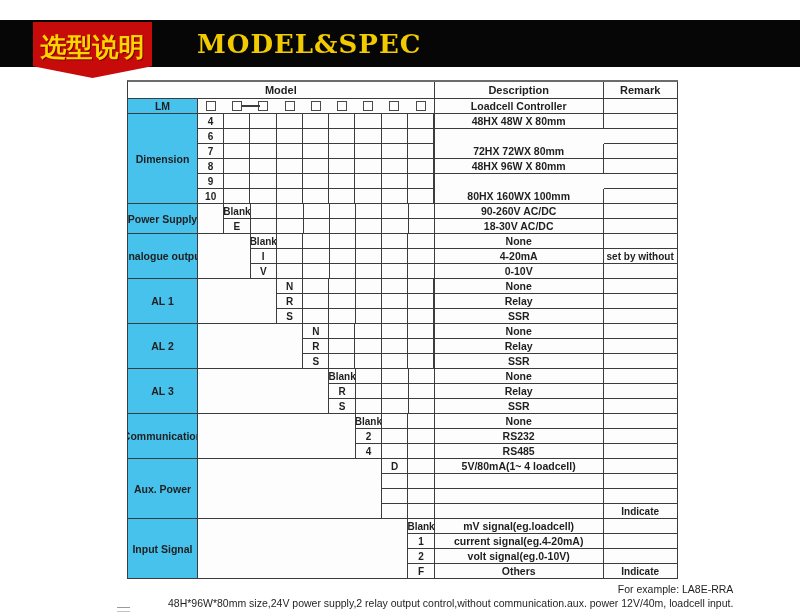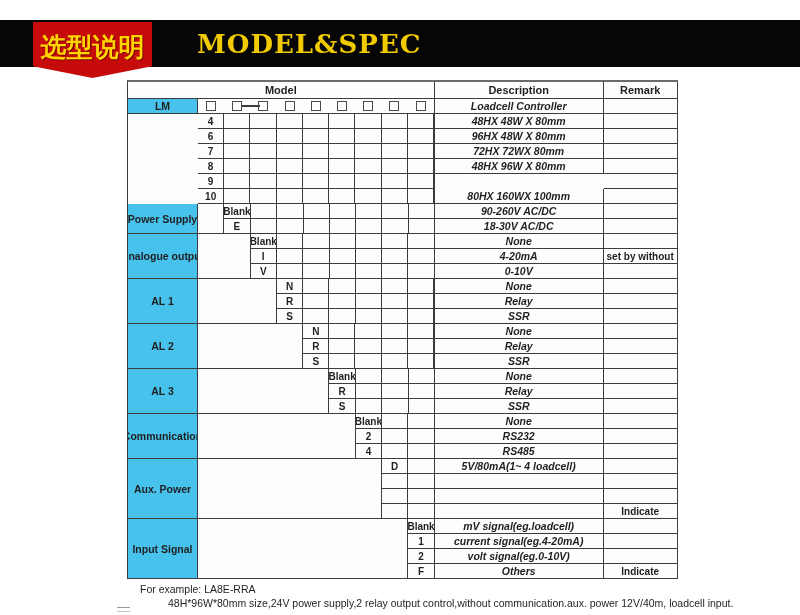--- a/index.html
+++ b/index.html
@@ -35,33 +35,33 @@
     font-size:10.5px;color:#1f1f1f;font-weight:600;
   }
   .cell{
     border-right:1px solid #3c3c3c;border-bottom:1px solid #3c3c3c;
     display:flex;align-items:center;justify-content:center;
     overflow:hidden;white-space:nowrap;box-sizing:border-box;
   }
   .hdr{font-weight:600;font-size:11px;}
   .cat{background:#47c2ec;font-size:10.5px;text-align:right;}
   .code{font-size:10px;}
-  .desc{font-size:10.5px;font-style:italic;}
+  .desc{font-size:10.5px;}
   .rem{font-size:10px;}
   .fill{
     background-image:repeating-linear-gradient(to right,
       transparent 0,transparent 25.3px,#3c3c3c 25.3px,#3c3c3c 26.3px);
   }
   
   .boxes{position:relative;display:flex;padding:0;}
   .slot{flex:1;display:flex;align-items:center;justify-content:center;}
   .box{width:8px;height:8px;border:1px solid #4a4a4a;background:#fff;display:block;}
   .dash{position:absolute;left:44px;top:50%;margin-top:-1px;width:18px;height:2px;background:#3c3c3c;}
   
-  .footer{position:absolute;left:140px;top:582px;font-size:10.5px;color:#1f1f1f;line-height:14px;}
+  .footer{position:absolute;left:140px;top:582px;font-size:10.5px;color:#1f1f1f;line-height:14px;text-align:right;}
   .footer .l2{margin-left:28px;}
   .artifact{position:absolute;left:117px;top:607px;width:13px;height:3px;
     border-top:1px solid #9a9a9a;border-bottom:1px solid #c2c2c2;}
 </style>
 </head>
 <body>
 
 <div class="topbar"></div>
 <div class="badge">
   <span>选型说明</span>
@@ -101,27 +101,27 @@
         <span class="box"></span>
       </span>
     <span class="slot">
         <span class="box"></span>
       </span>
     <span class="dash"></span>
   </div>
   <div class="cell desc" style="grid-area:2/11/3/12">Loadcell Controller</div>
   <div class="cell rem" style="grid-area:2/12/3/13"></div>
 
+  <div class="cell cat" style="grid-area:3/1/9/2">Dimension</div>
   <div class="cell code" style="grid-area:3/2/4/3">4</div>
   <div class="cell fill" style="grid-area:3/3/4/11"></div>
   <div class="cell desc" style="grid-area:3/11/4/12">48HX 48W X 80mm</div>
   <div class="cell rem" style="grid-area:3/12/4/13"></div>
   <div class="cell code" style="grid-area:4/2/5/3">6</div>
   <div class="cell fill" style="grid-area:4/3/5/11"></div>
-  <div class="cell desc" style="grid-area:4/11/5/12">96HX 48W X 80mm</div>
   <div class="cell rem" style="grid-area:4/12/5/13"></div>
   <div class="cell code" style="grid-area:5/2/6/3">7</div>
   <div class="cell fill" style="grid-area:5/3/6/11"></div>
   <div class="cell desc" style="grid-area:5/11/6/12">72HX 72WX 80mm</div>
   <div class="cell rem" style="grid-area:5/12/6/13"></div>
   <div class="cell code" style="grid-area:6/2/7/3">8</div>
   <div class="cell fill" style="grid-area:6/3/7/11"></div>
   <div class="cell desc" style="grid-area:6/11/7/12">48HX 96W X 80mm</div>
   <div class="cell rem" style="grid-area:6/12/7/13"></div>
   <div class="cell code" style="grid-area:7/2/8/3">9</div>

